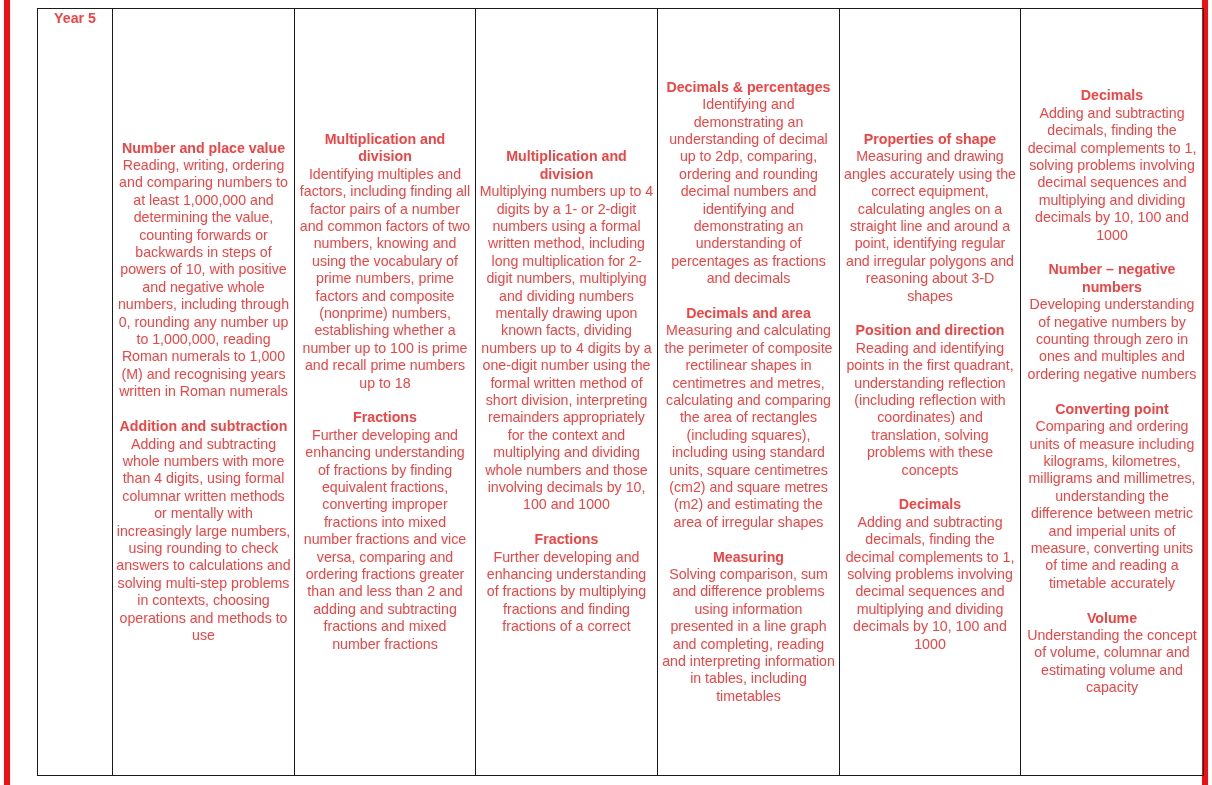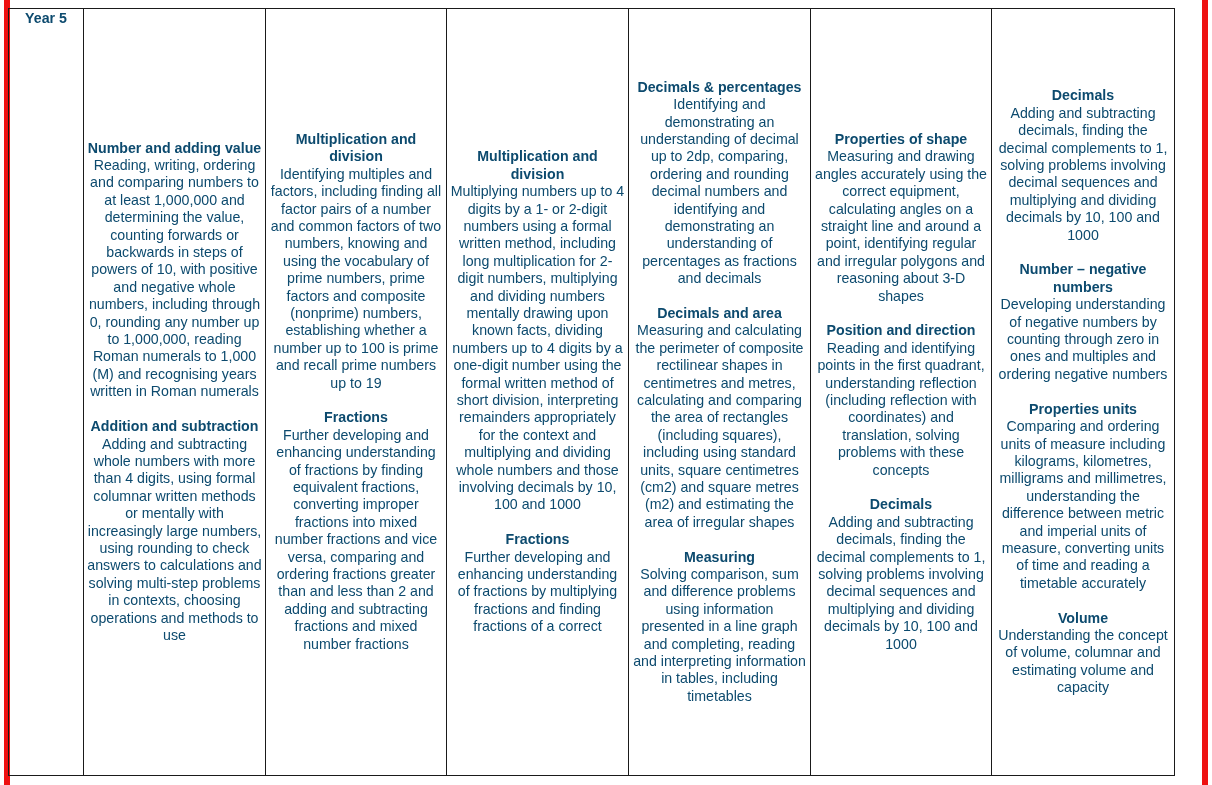--- a/index.html
+++ b/index.html
@@ -27,28 +27,28 @@
   .border-right {
     position: absolute;
     left: 1202px;
     top: 0;
     width: 6px;
     height: 785px;
     background: #ee1111;
   }
   table.curriculum {
     position: absolute;
-    left: 8px;
+    left: 37px;
     top: 8px;
     width: 1166px;
     height: 768px;
     border-collapse: collapse;
     table-layout: fixed;
     font-family: "Liberation Sans", sans-serif;
-    color: #0c4a6e;
+    color: #ef4444;
   }
   table.curriculum td {
     border: 1.5px solid #1a1a1a;
     vertical-align: middle;
     text-align: center;
     font-size: 14.2px;
     line-height: 17.4px;
     padding: 0 3px;
   }
   table.curriculum td.year-cell {
@@ -77,33 +77,33 @@
       <col style="width:182px">
       <col style="width:181px">
       <col style="width:183px">
     </colgroup>
     <tbody>
         <tr>
       <td class="year-cell">Year 5</td>
 
       <td>
         <div class="section">
-          <span class="section-title">Number and adding value</span>
+          <span class="section-title">Number and place value</span>
           <span class="section-body">Reading, writing, ordering and comparing numbers to at least 1,000,000 and determining the value, counting forwards or backwards in steps of powers of 10, with positive and negative whole numbers, including through 0, rounding any number up to 1,000,000, reading Roman numerals to 1,000 (M) and recognising years written in Roman numerals</span>
         </div>
         <div class="section">
           <span class="section-title">Addition and subtraction</span>
           <span class="section-body">Adding and subtracting whole numbers with more than 4 digits, using formal columnar written methods or mentally with increasingly large numbers, using rounding to check answers to calculations and solving multi-step problems in contexts, choosing operations and methods to use</span>
         </div>
       </td>
 
       <td>
         <div class="section">
           <span class="section-title">Multiplication and division</span>
-          <span class="section-body">Identifying multiples and factors, including finding all factor pairs of a number and common factors of two numbers, knowing and using the vocabulary of prime numbers, prime factors and composite (nonprime) numbers, establishing whether a number up to 100 is prime and recall prime numbers up to 19</span>
+          <span class="section-body">Identifying multiples and factors, including finding all factor pairs of a number and common factors of two numbers, knowing and using the vocabulary of prime numbers, prime factors and composite (nonprime) numbers, establishing whether a number up to 100 is prime and recall prime numbers up to 18</span>
         </div>
         <div class="section">
           <span class="section-title">Fractions</span>
           <span class="section-body">Further developing and enhancing understanding of fractions by finding equivalent fractions, converting improper fractions into mixed number fractions and vice versa, comparing and ordering fractions greater than and less than 2 and adding and subtracting fractions and mixed number fractions</span>
         </div>
       </td>
 
       <td>
         <div class="section">
           <span class="section-title">Multiplication and division</span>
@@ -148,21 +148,21 @@
       <td>
         <div class="section">
           <span class="section-title">Decimals</span>
           <span class="section-body">Adding and subtracting decimals, finding the decimal complements to 1, solving problems involving decimal sequences and multiplying and dividing decimals by 10, 100 and 1000</span>
         </div>
         <div class="section">
           <span class="section-title">Number – negative numbers</span>
           <span class="section-body">Developing understanding of negative numbers by counting through zero in ones and multiples and ordering negative numbers</span>
         </div>
         <div class="section">
-          <span class="section-title">Properties units</span>
+          <span class="section-title">Converting point</span>
           <span class="section-body">Comparing and ordering units of measure including kilograms, kilometres, milligrams and millimetres, understanding the difference between metric and imperial units of measure, converting units of time and reading a timetable accurately</span>
         </div>
         <div class="section">
           <span class="section-title">Volume</span>
           <span class="section-body">Understanding the concept of volume, columnar and estimating volume and capacity</span>
         </div>
       </td>
     </tr>
   </tbody>
     </table>

